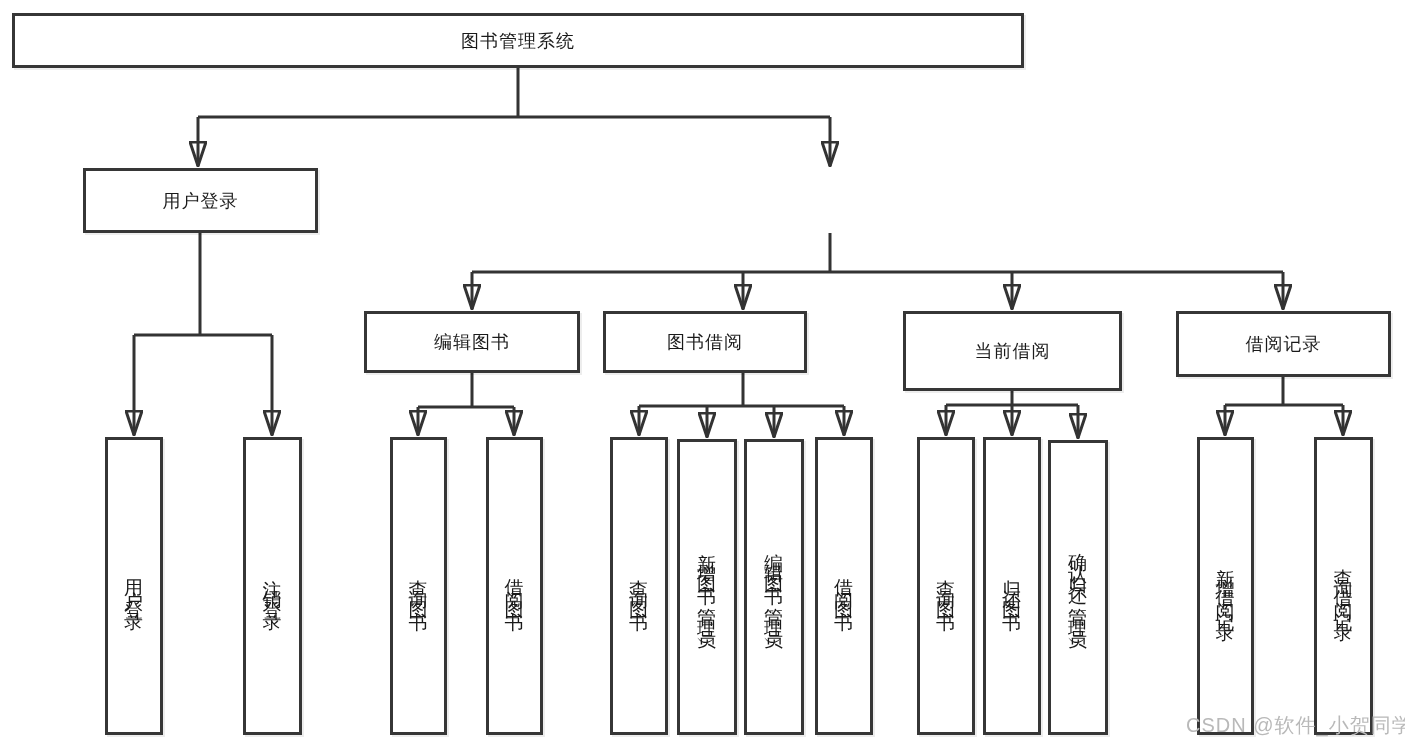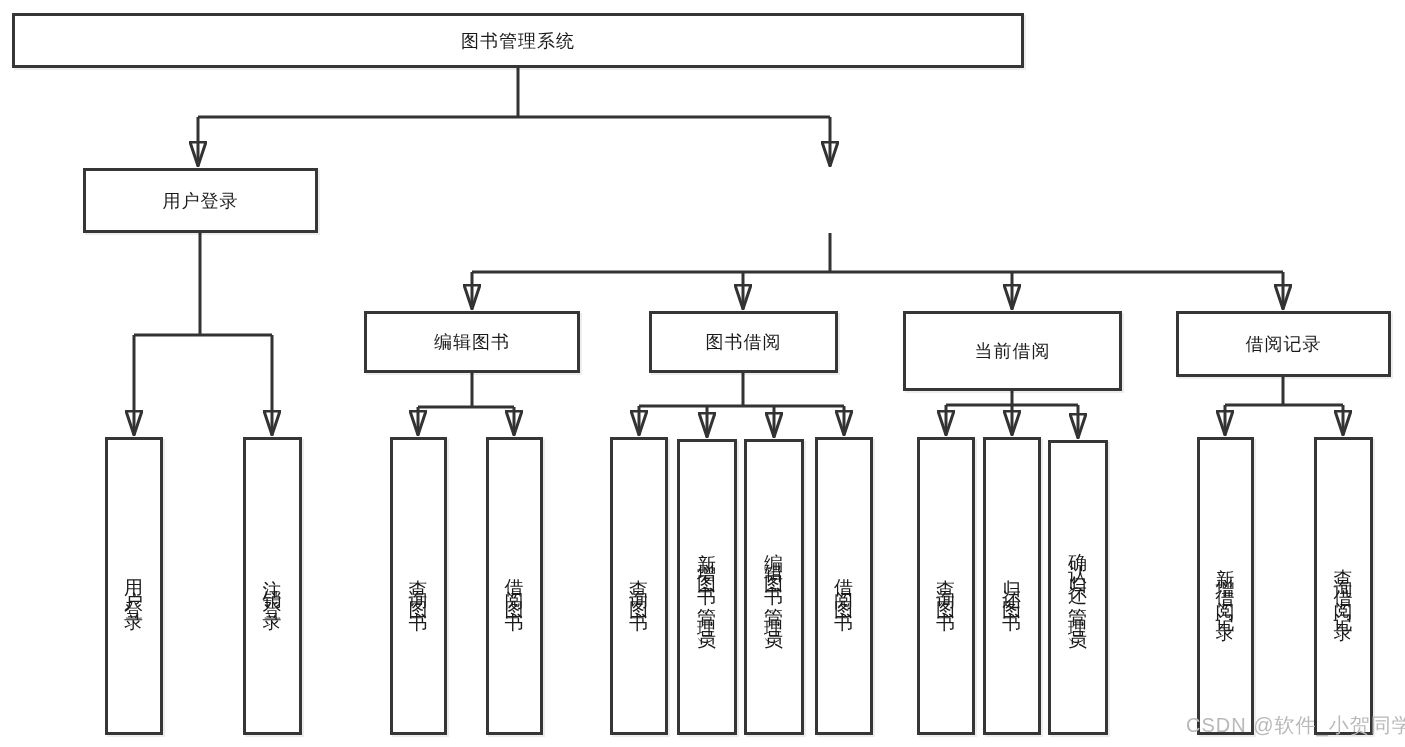--- a/index.html
+++ b/index.html
@@ -120,21 +120,21 @@
     <span>图书管理系统</span>
   </div>
 
   <div class="node h" style="left:83px;top:168px;width:235px;height:65px">
     <span>用户登录</span>
   </div>
 
   <div class="node h" style="left:364px;top:311px;width:216px;height:62px">
     <span>编辑图书</span>
   </div>
-  <div class="node h" style="left:649px;top:311px;width:189px;height:62px">
+  <div class="node h" style="left:603px;top:311px;width:204px;height:62px">
     <span>图书借阅</span>
   </div>
   <div class="node h" style="left:903px;top:311px;width:219px;height:80px">
     <span>当前借阅</span>
   </div>
   <div class="node h" style="left:1176px;top:311px;width:215px;height:66px">
     <span>借阅记录</span>
   </div>
 
   <div class="node v" style="left:105px;top:437px;width:58px;height:298px">

